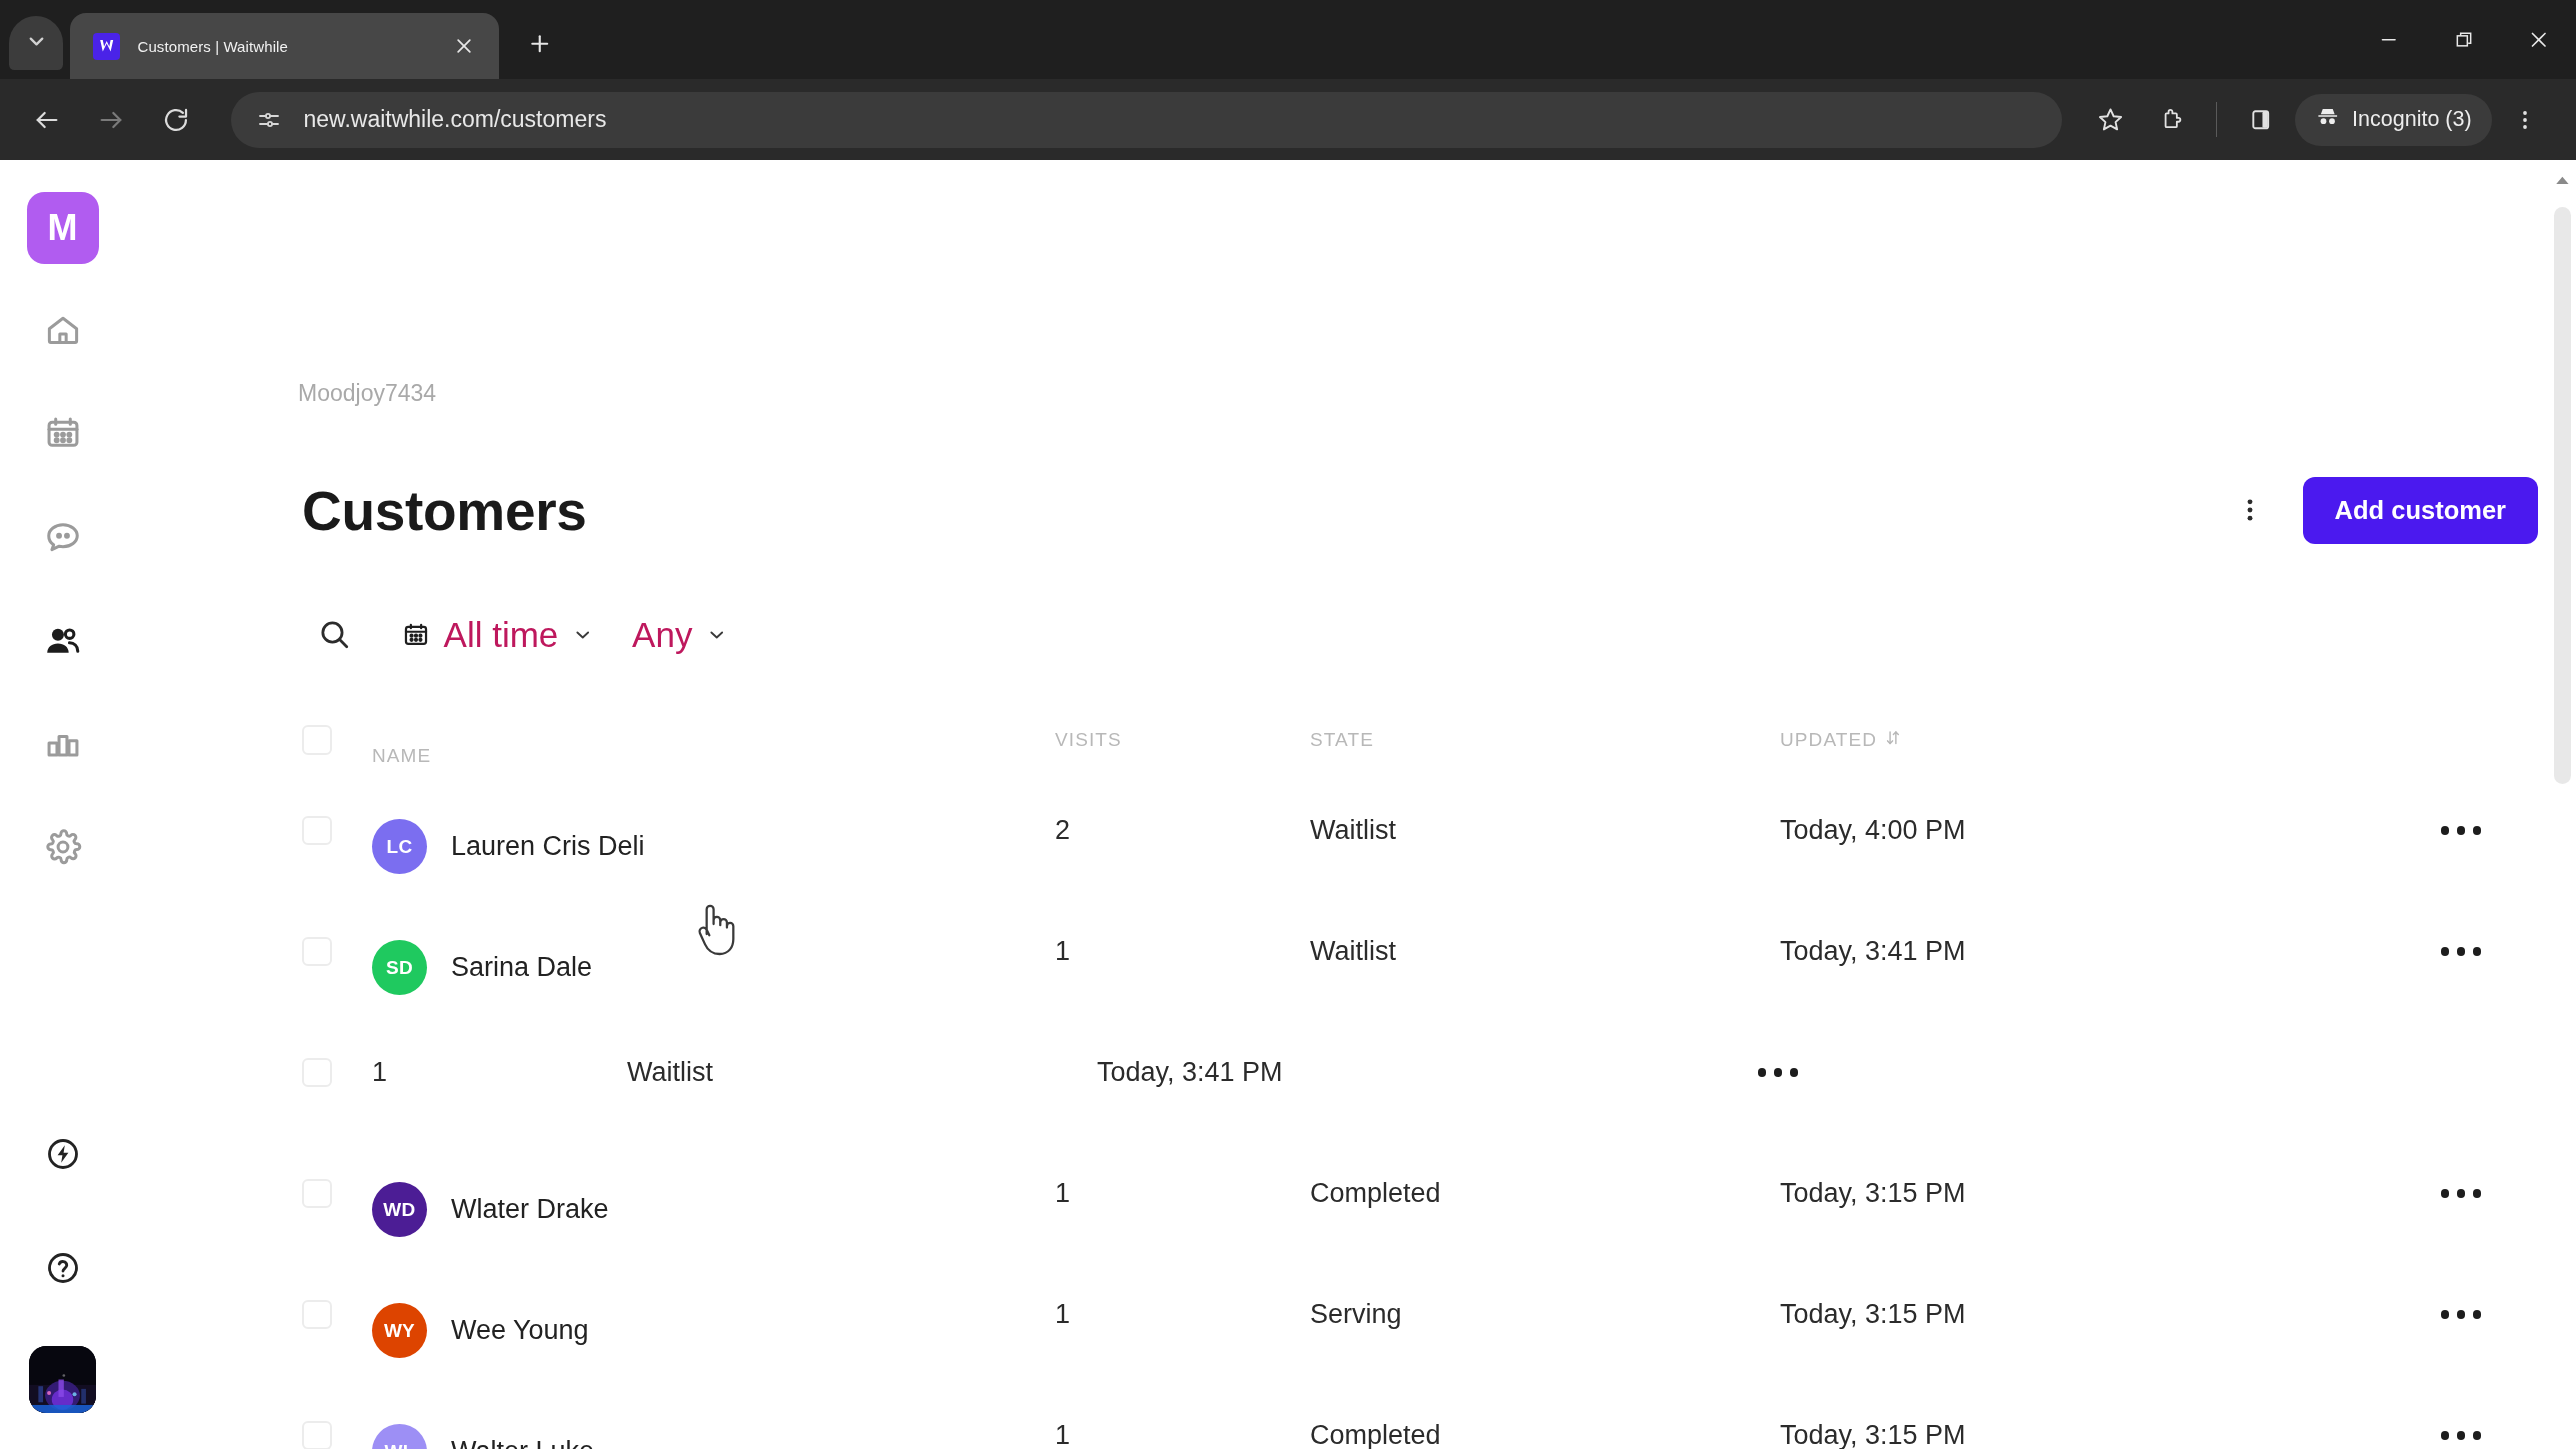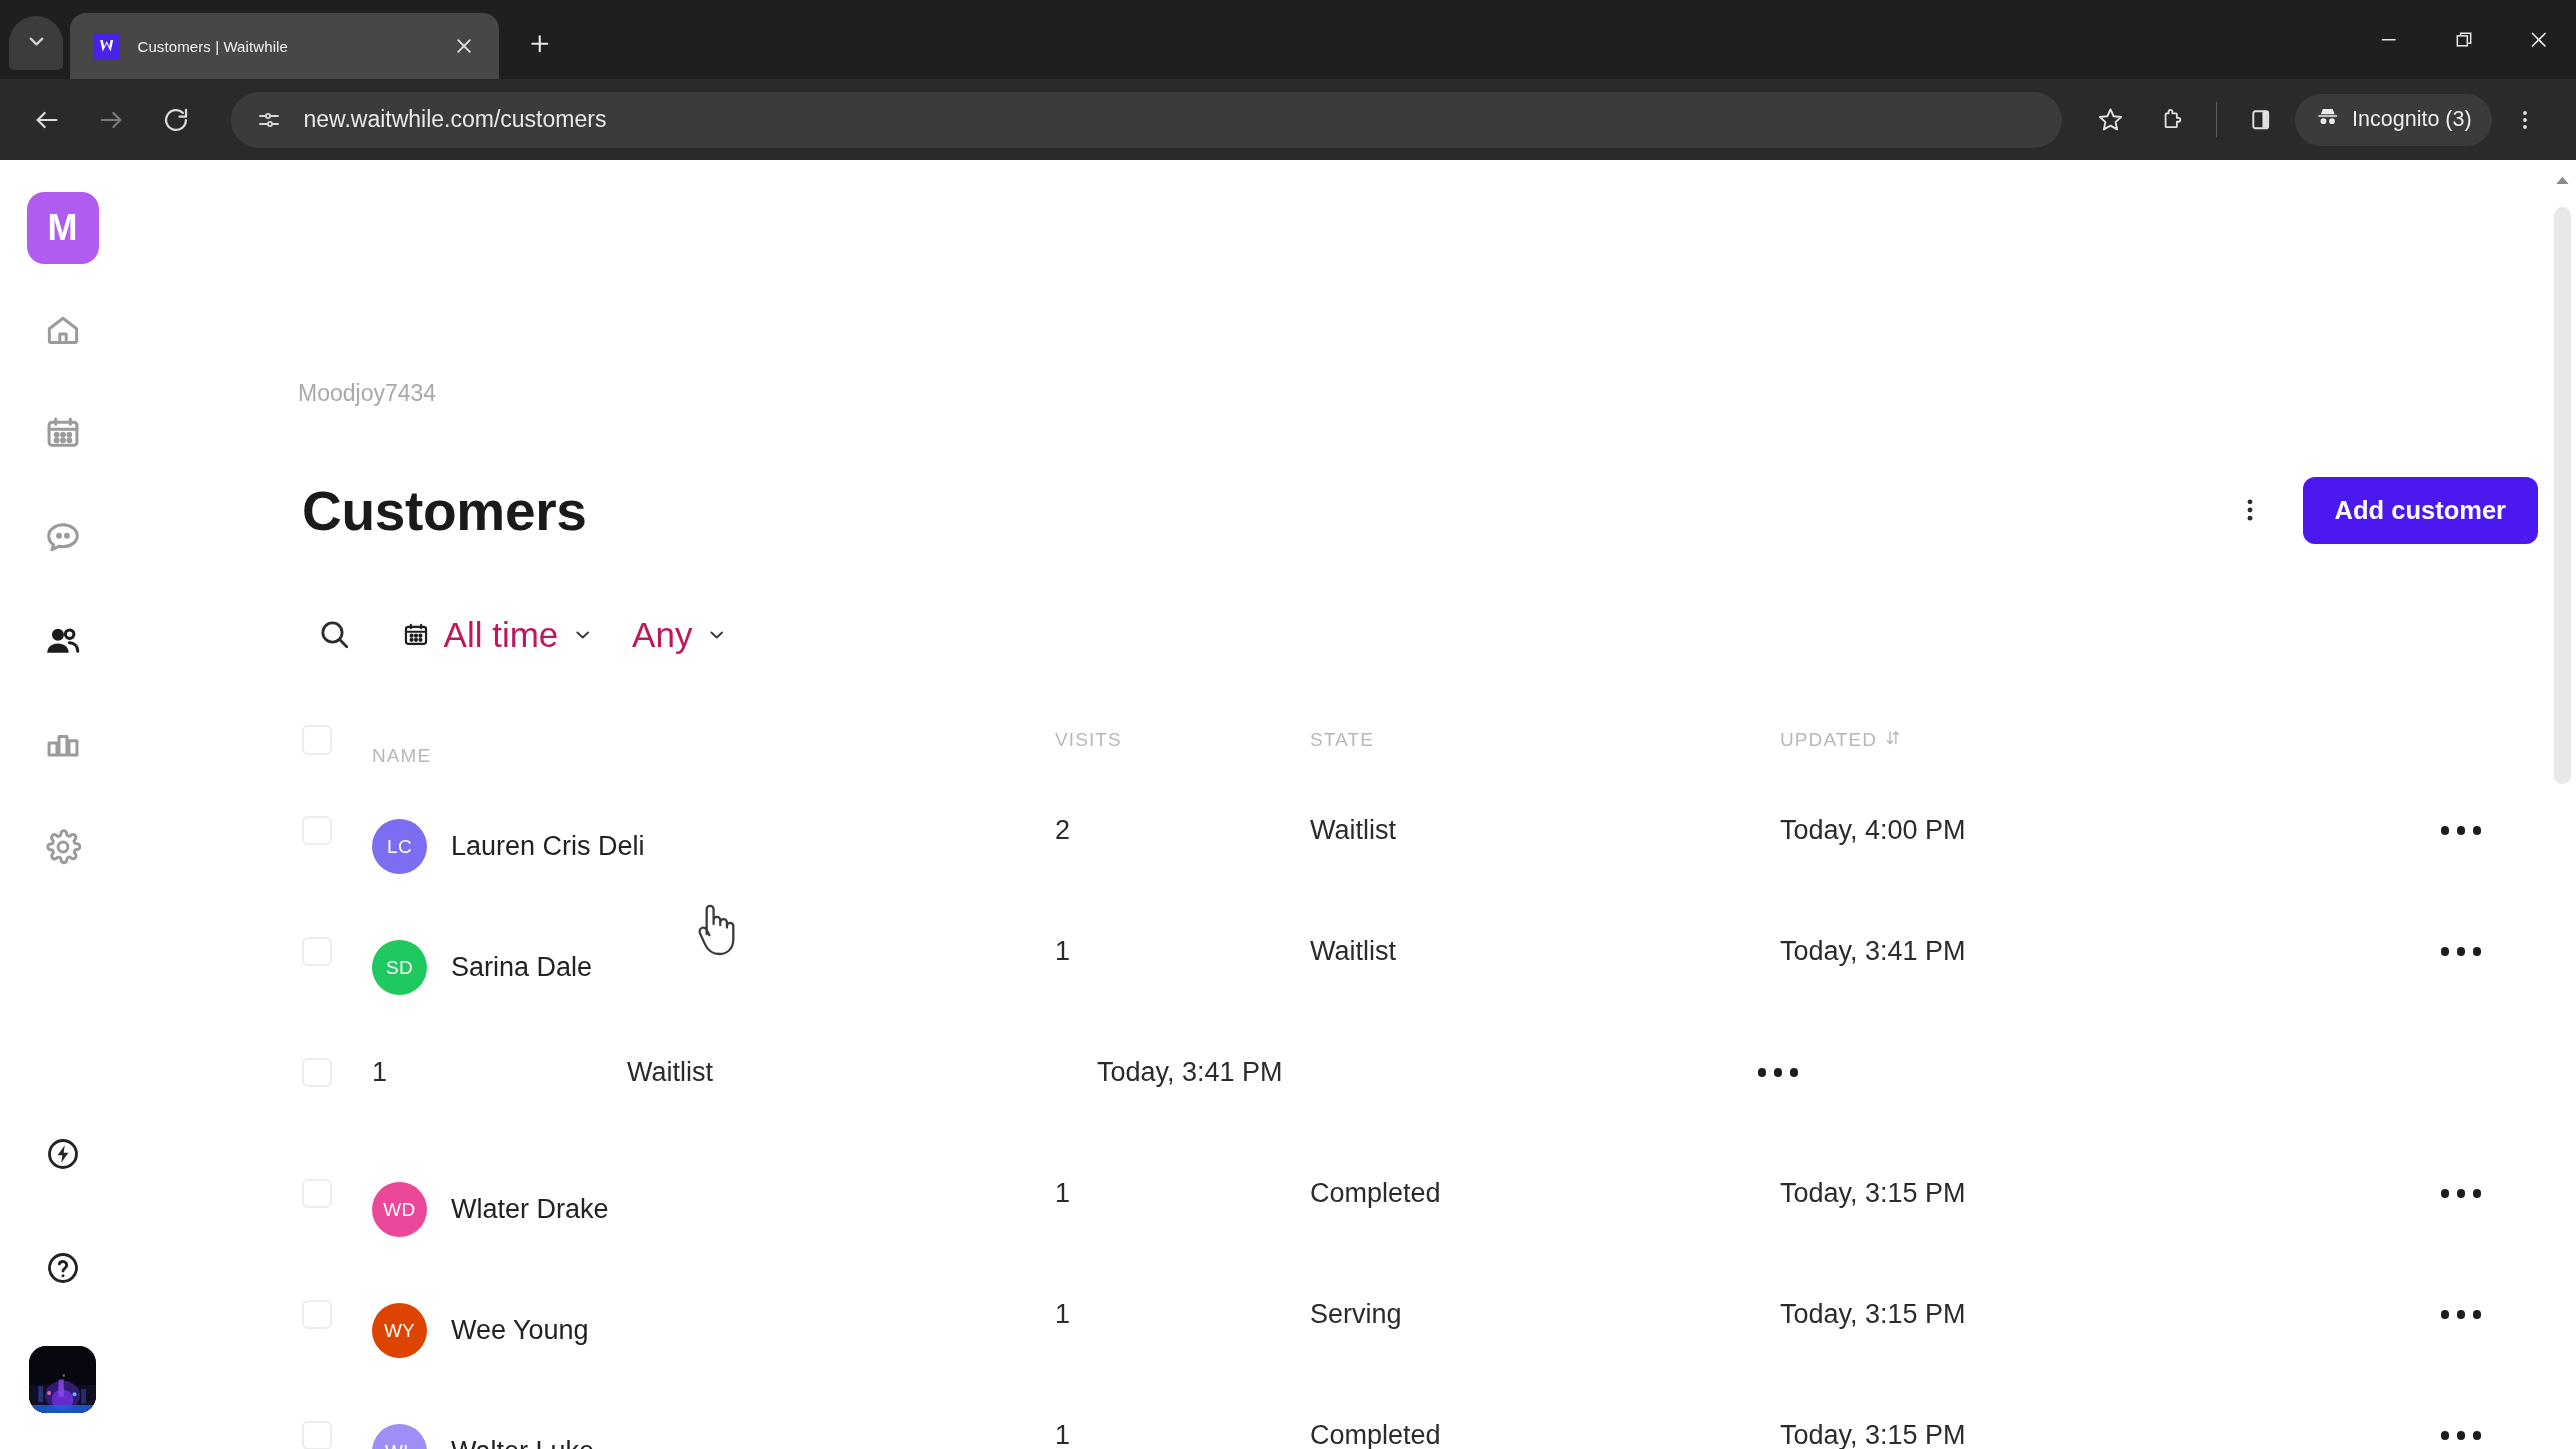--- a/index.html
+++ b/index.html
@@ -221,21 +221,21 @@
     font-size: 27px;
     color: #222222;
   }
   .cell-name { display: flex; align-items: center; gap: 24px; }
   .avatar {
     width: 55px; height: 55px;
     border-radius: 50%;
     display: flex; align-items: center; justify-content: center;
     color: #ffffff;
     font-size: 19px;
-    font-weight: 400;
+    font-weight: 700;
     letter-spacing: 0.3px;
     flex: 0 0 auto;
   }
   .cell-visits, .cell-state, .cell-updated { color: #2b2b2b; }
   .row-more { color: #1d1d1d; display: flex; align-items: center; justify-content: center; }
   .dots { display: flex; gap: 7.4px; }
   .dots i { width: 8.7px; height: 8.7px; border-radius: 50%; background: currentColor; display:block; }
 
   
   .vscroll {
@@ -639,21 +639,21 @@
                   <i></i>
                 </span>
               </div>
           </div>
 
           <div class="trow">
             <div class="col-check">
                 <span class="checkbox"></span>
               </div>
             <div class="col-name cell-name">
-              <span class="avatar" style="background:#ec4899">
+              <span class="avatar" style="background:#4c1d95">
                   <span>WD</span>
                 </span>
               <span>Wlater Drake</span>
             </div>
             <div class="col-visits cell-visits">1</div>
             <div class="col-state cell-state">Completed</div>
             <div class="col-updated cell-updated">Today, 3:15 PM</div>
             <div class="col-more row-more">
                 <span class="dots">
                   <i></i>

